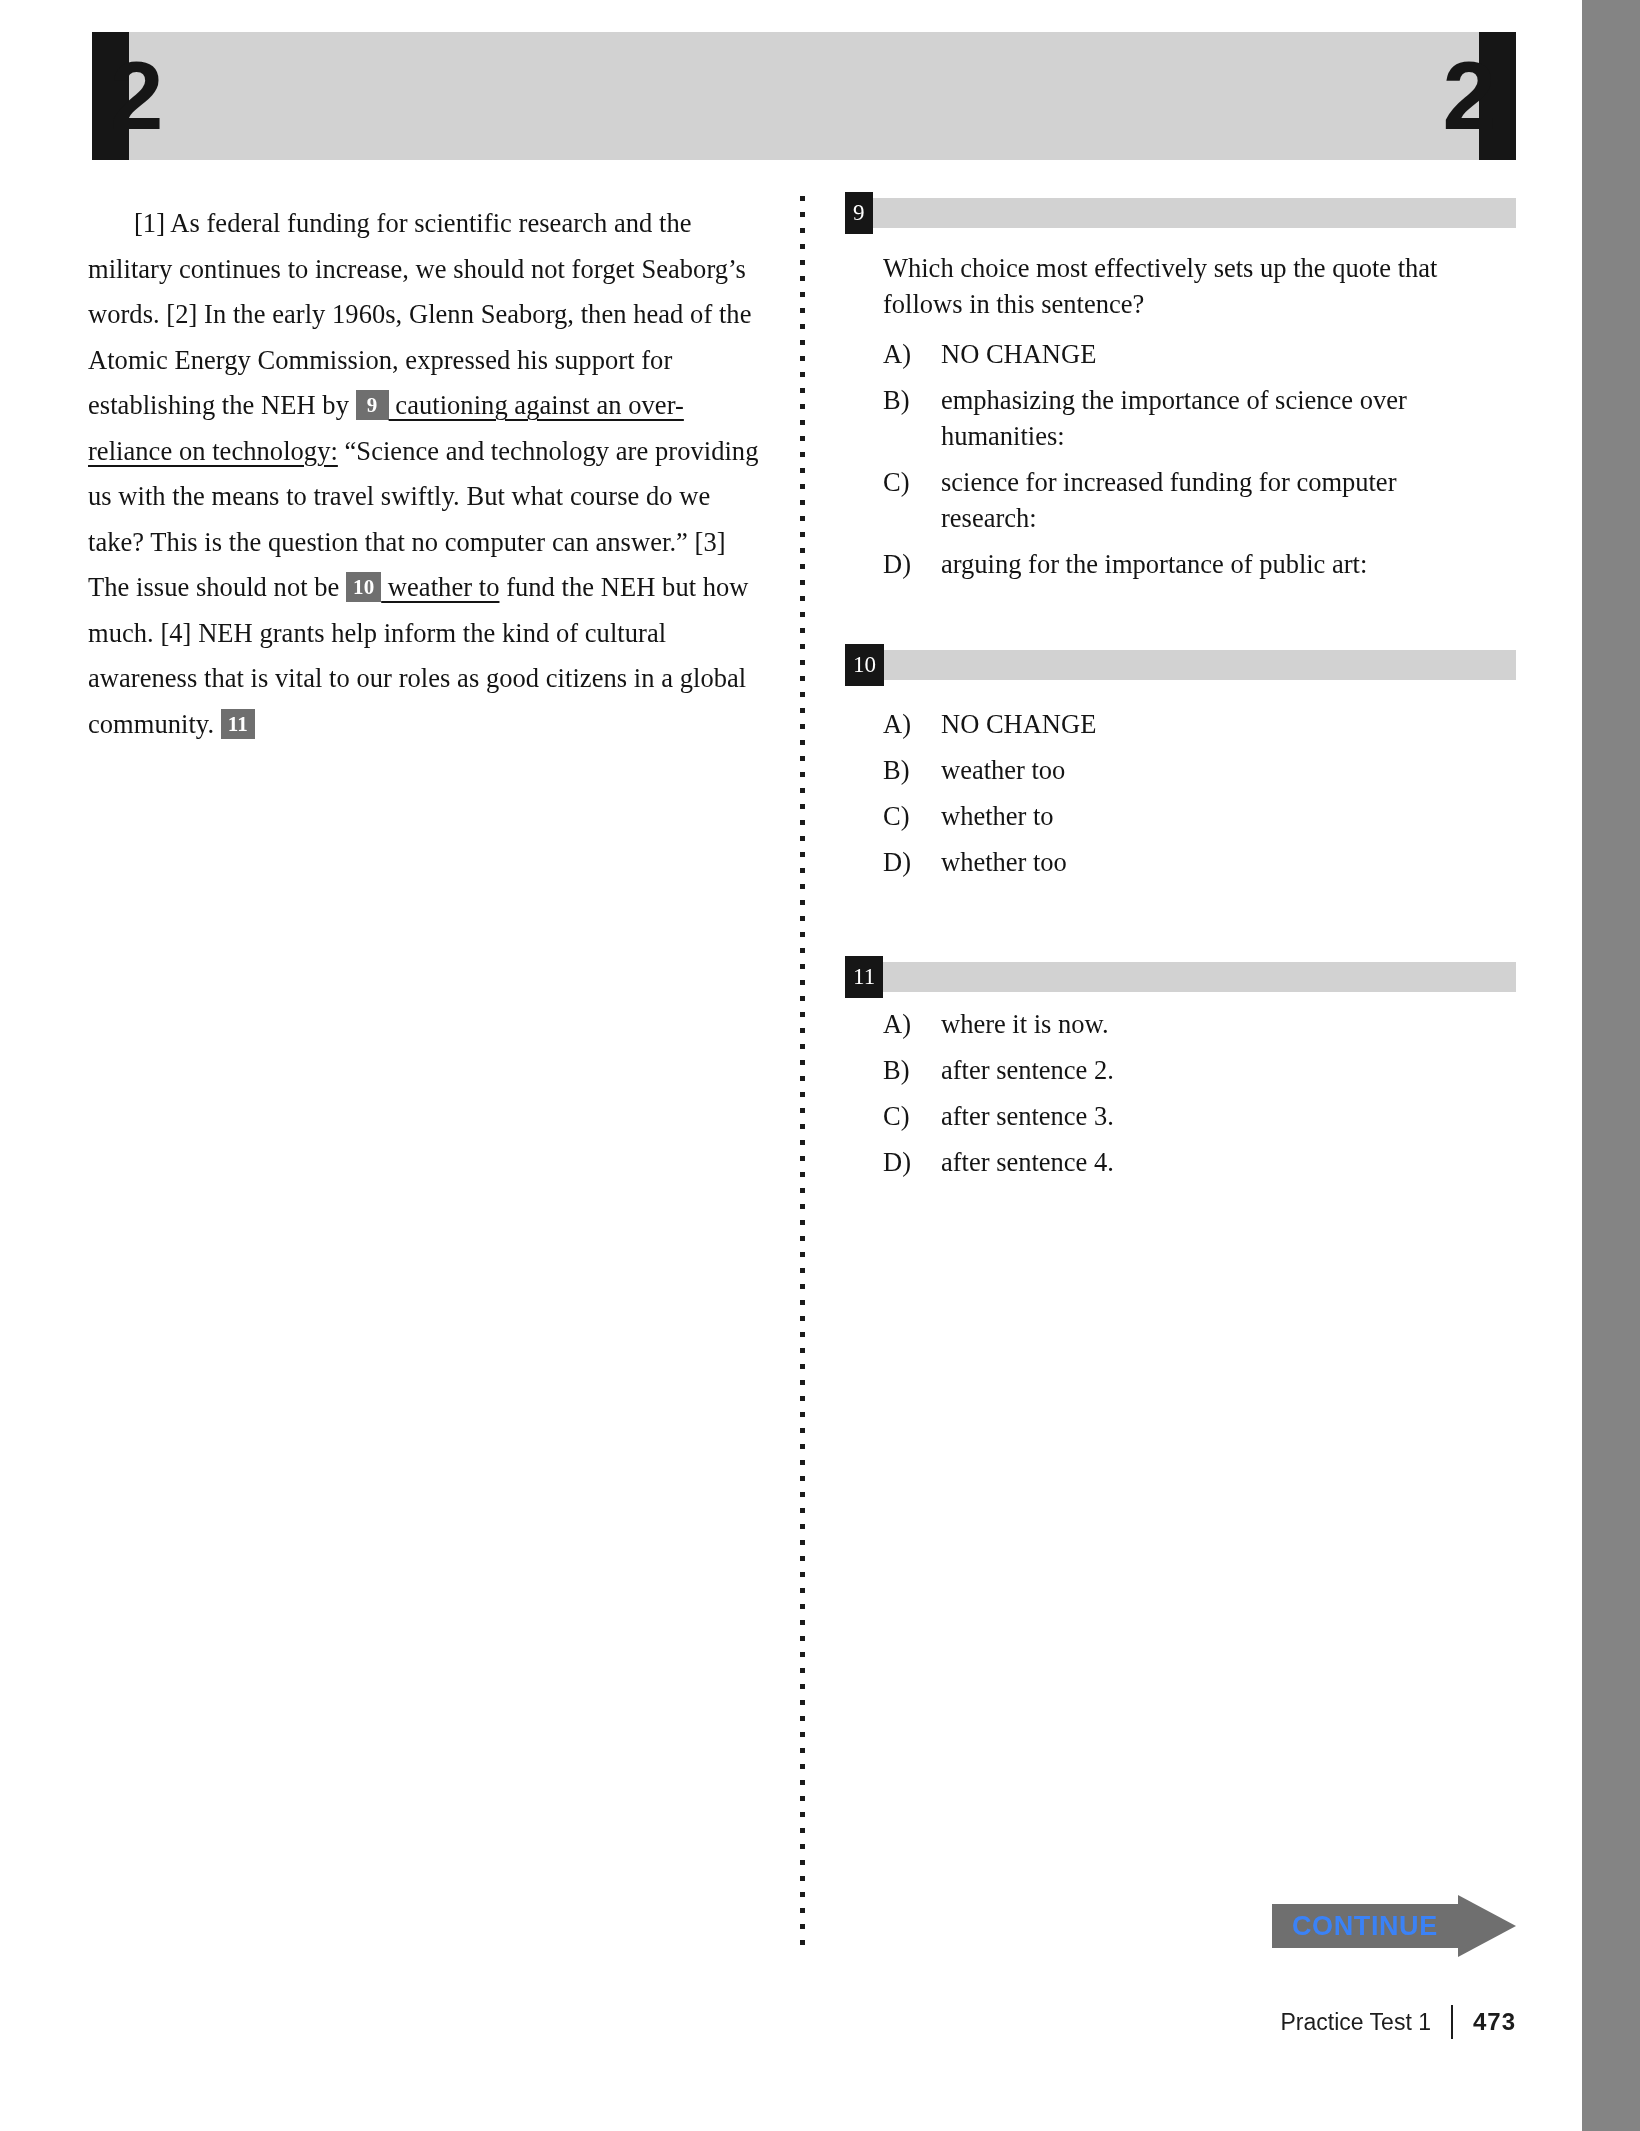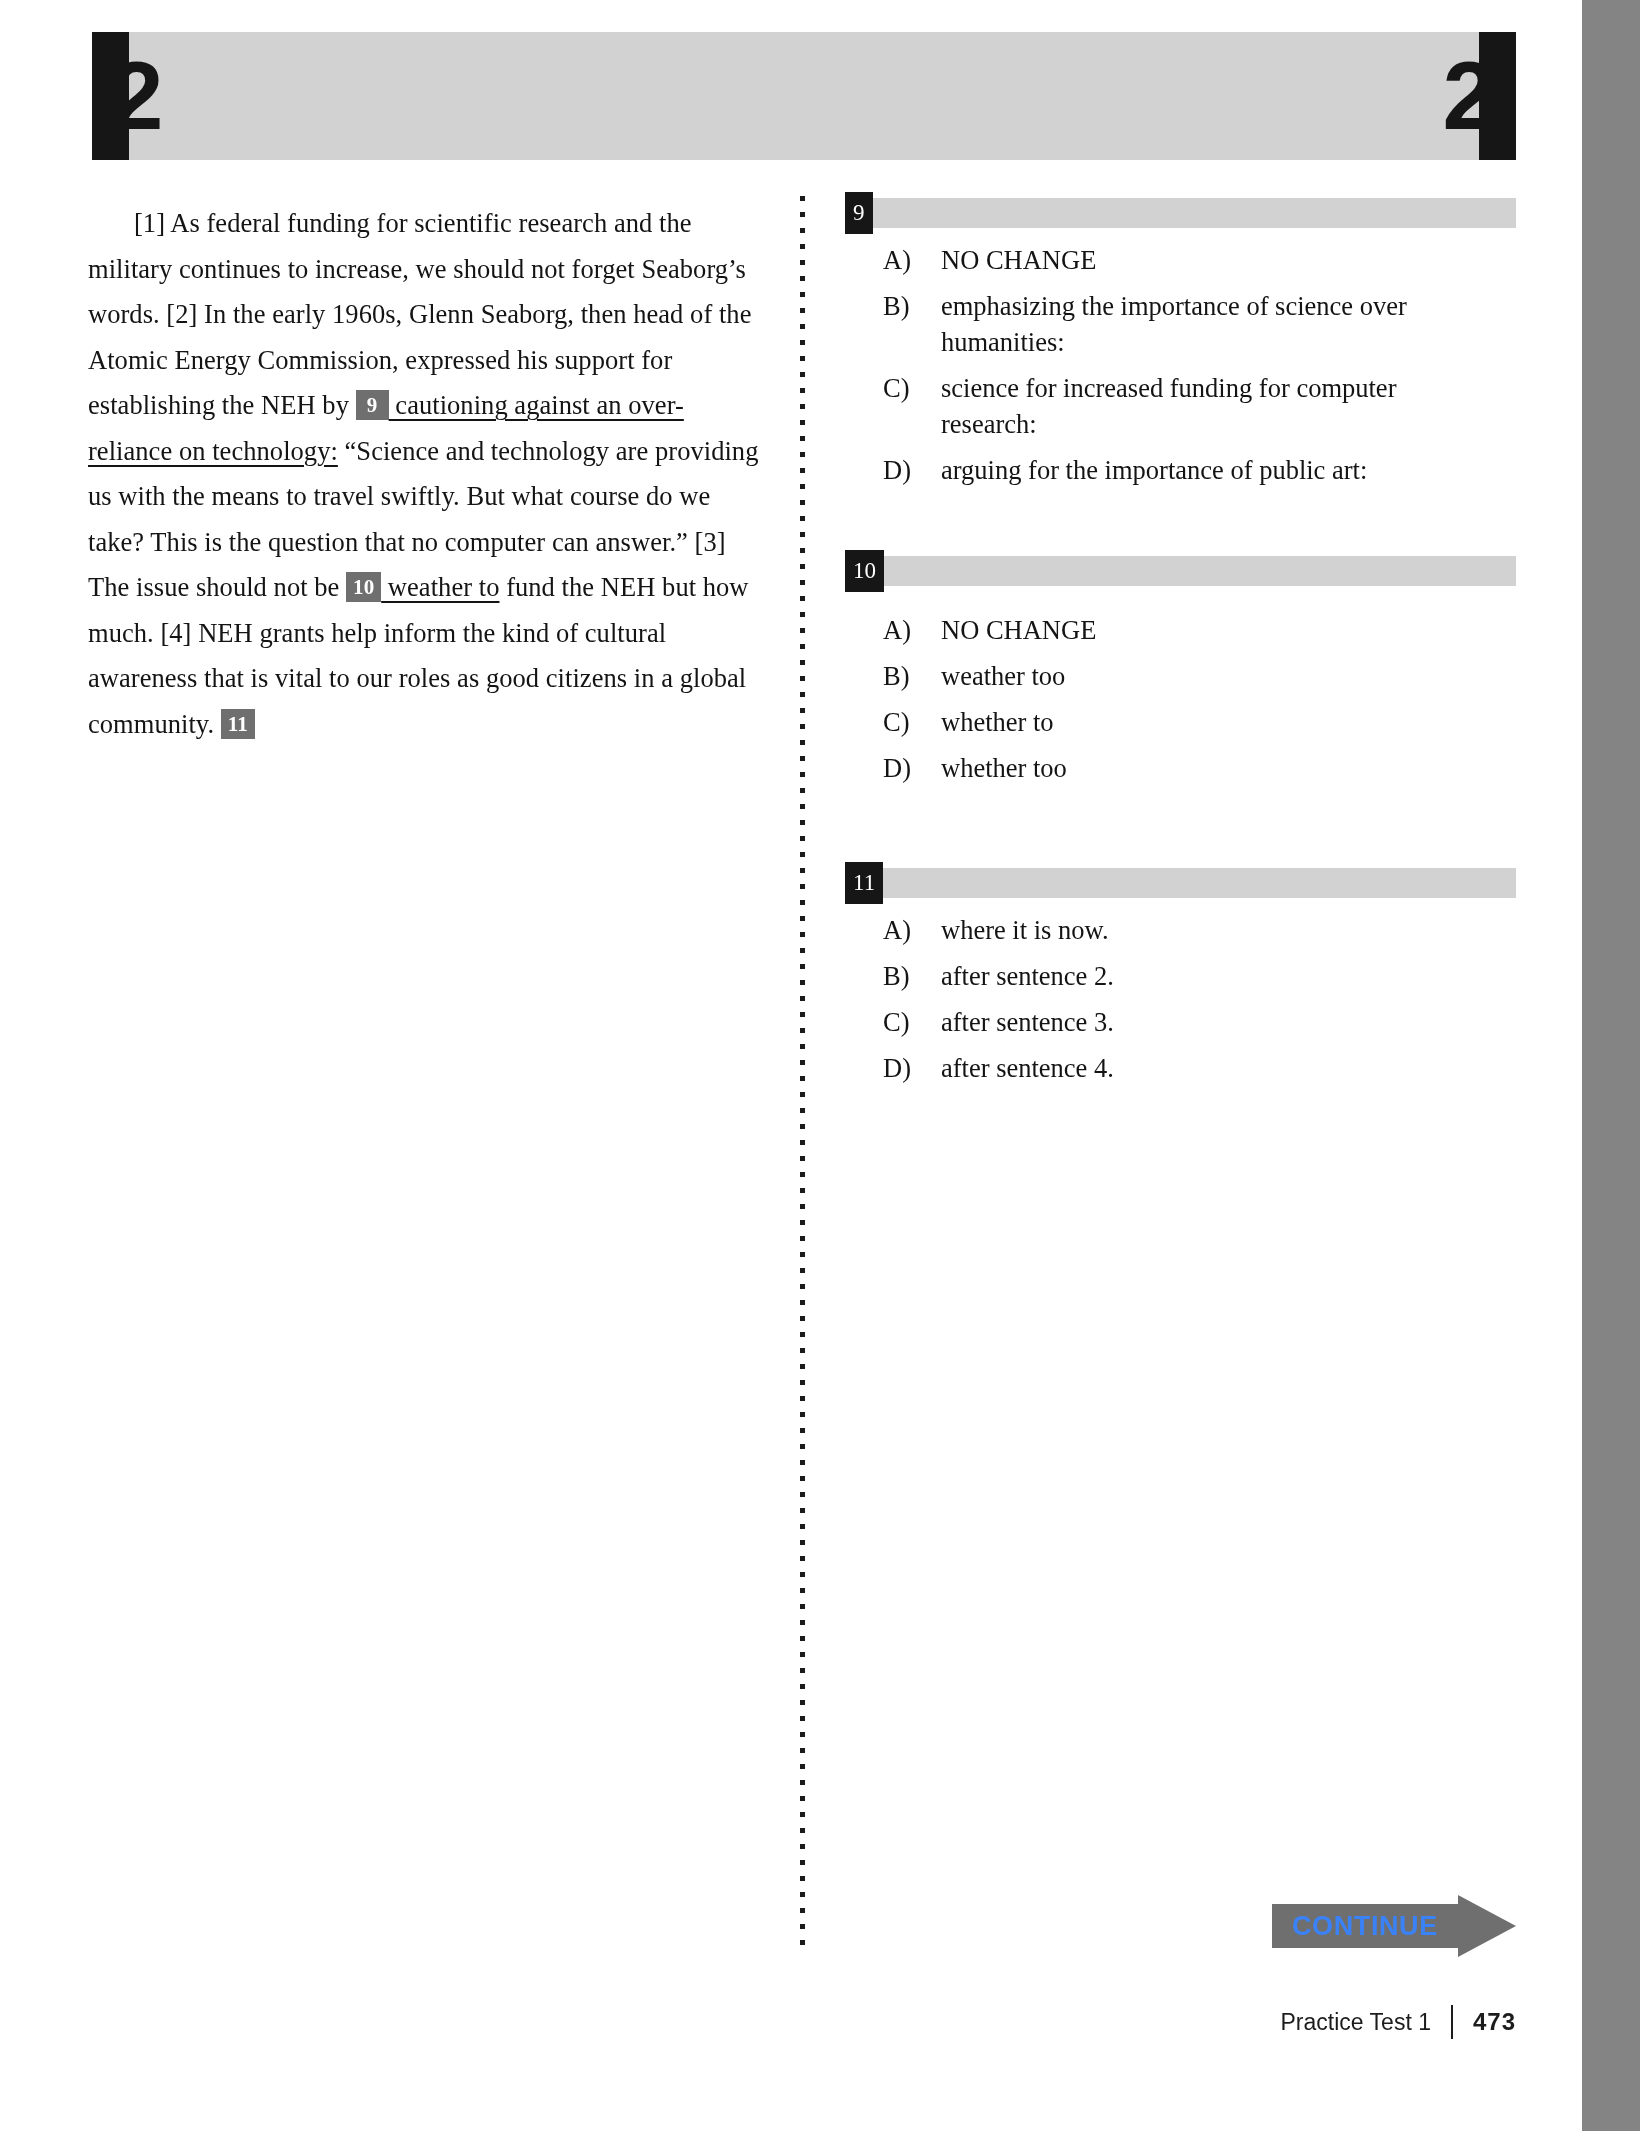--- a/index.html
+++ b/index.html
@@ -280,20 +280,21 @@
   <div class="col-left">
     <div class="passage" id="passage-body">[1] As federal funding for scientific research and the military continues to increase, we should not forget Seaborg’s words. [2] In the early 1960s, Glenn Seaborg, then head of the Atomic Energy Commission, expressed his support for establishing the NEH by <span class="marker">9</span><span class="u"> cautioning against an over-reliance on technology:</span> “Science and technology are providing us with the means to travel swiftly. But what course do we take? This is the question that no computer can answer.” [3] The issue should not be <span class="marker">10</span><span class="u"> weather to</span> fund the NEH but how much. [4] NEH grants help inform the kind of cultural awareness that is vital to our roles as good citizens in a global community. <span class="marker">11</span></div>
   </div>
 
   <div class="col-right">
 
     <div class="question">
       <div class="q-headbar">
         <div class="q-num">9</div>
       </div>
+      <div class="q-stem">Which choice most effectively sets up the quote that follows in this sentence?</div>
       <div class="q-choices">
         <div class="choice">
           <span class="choice-letter">A)</span>
           <span class="choice-text">NO CHANGE</span>
         </div>
         <div class="choice">
           <span class="choice-letter">B)</span>
           <span class="choice-text">emphasizing the importance of science over humanities:</span>
         </div>
         <div class="choice">

